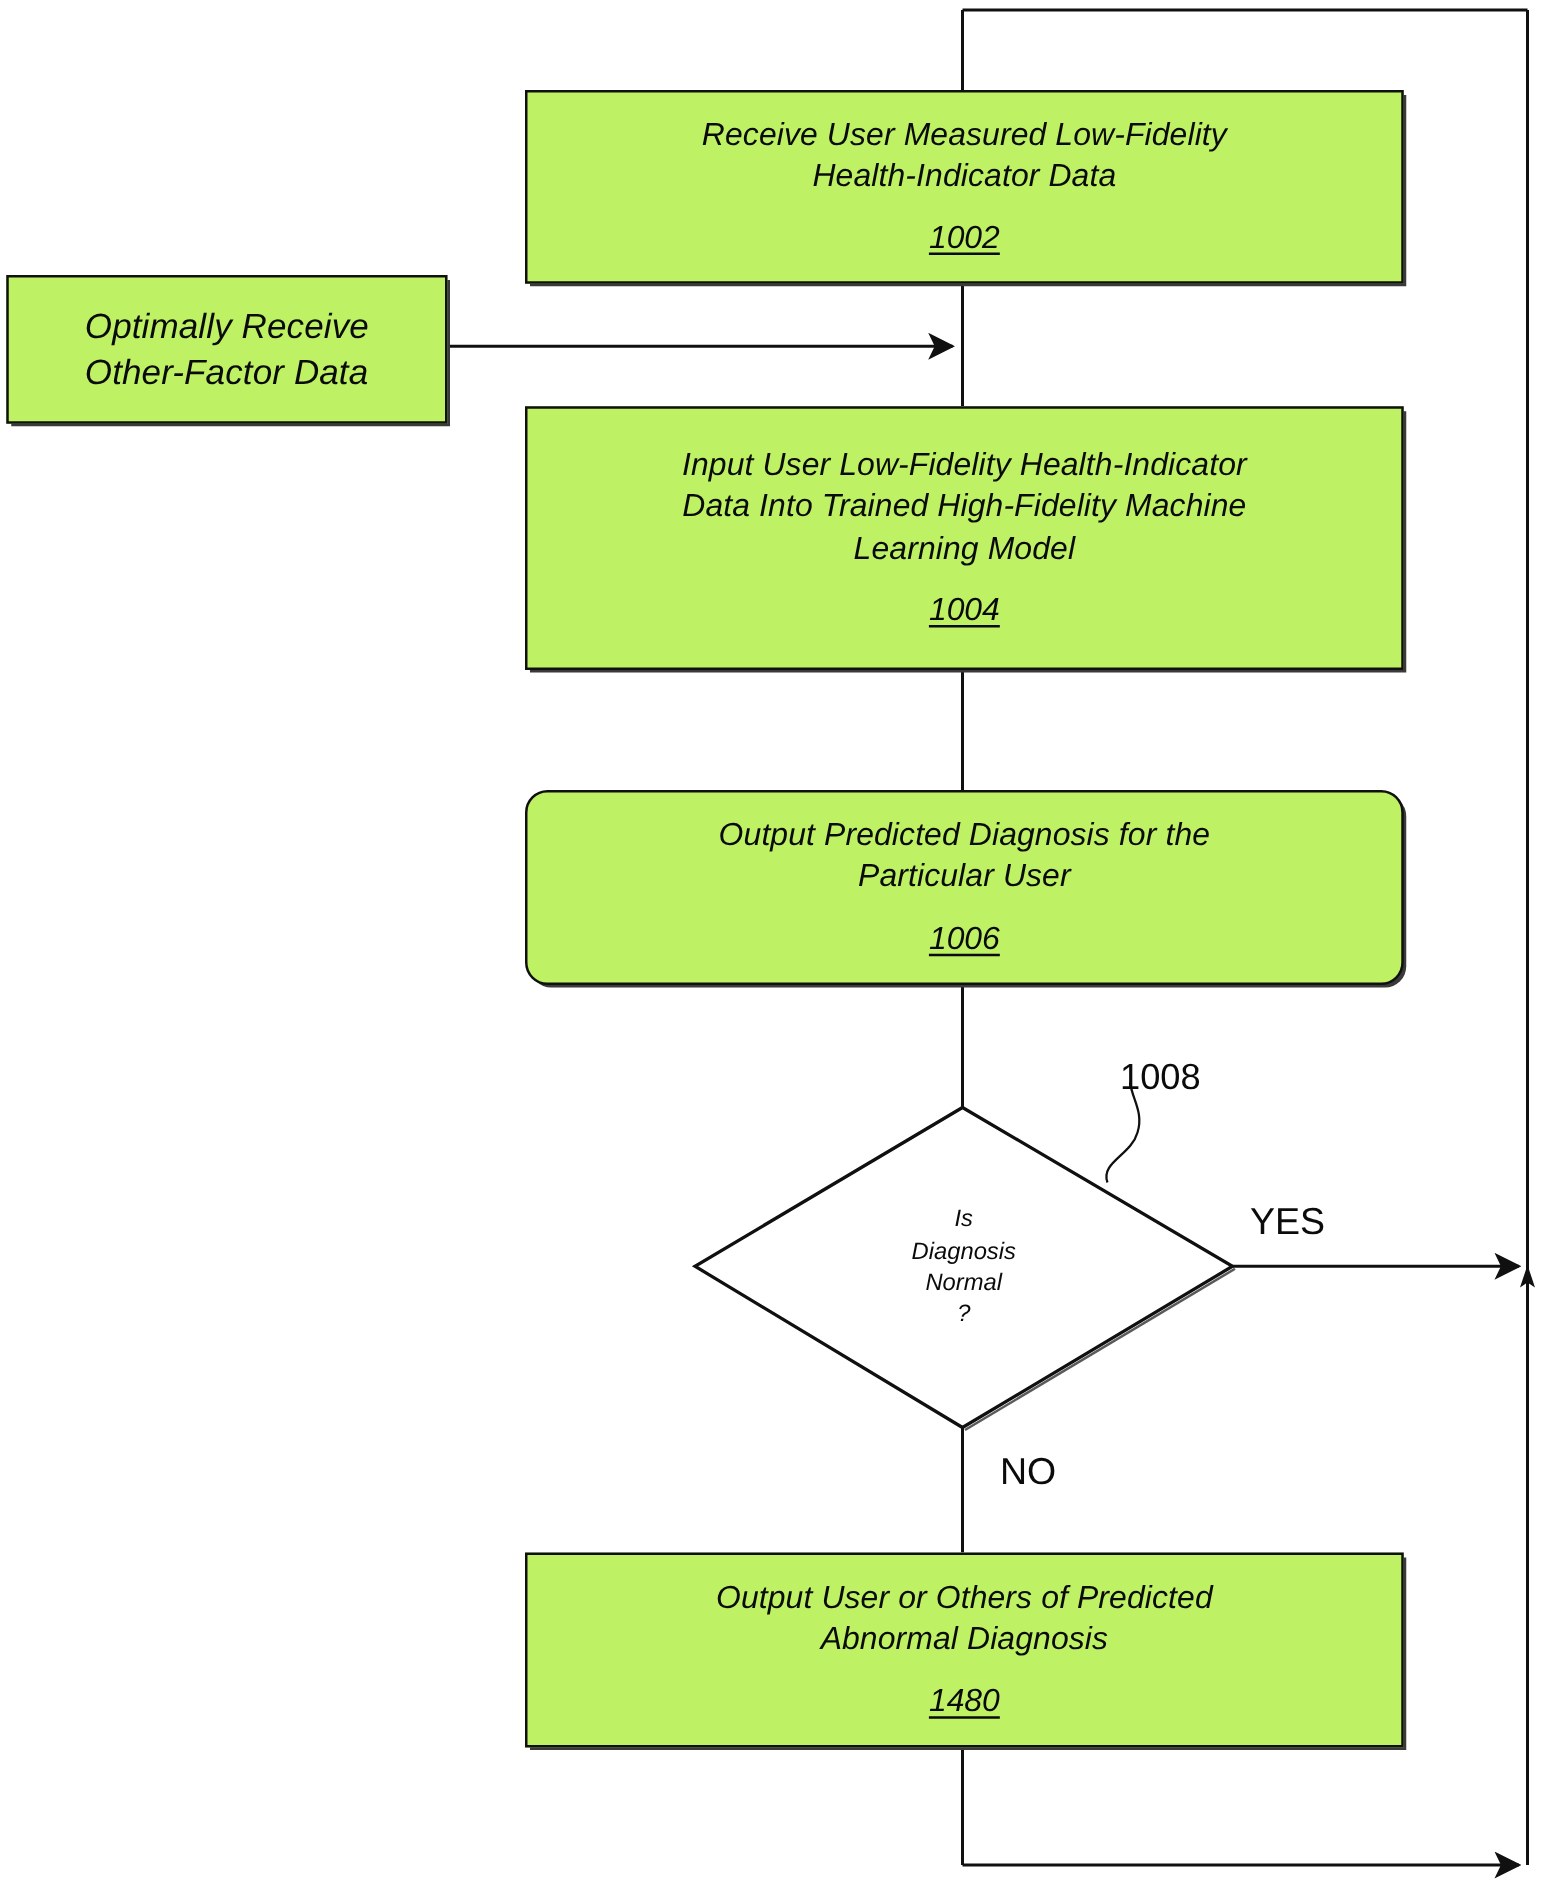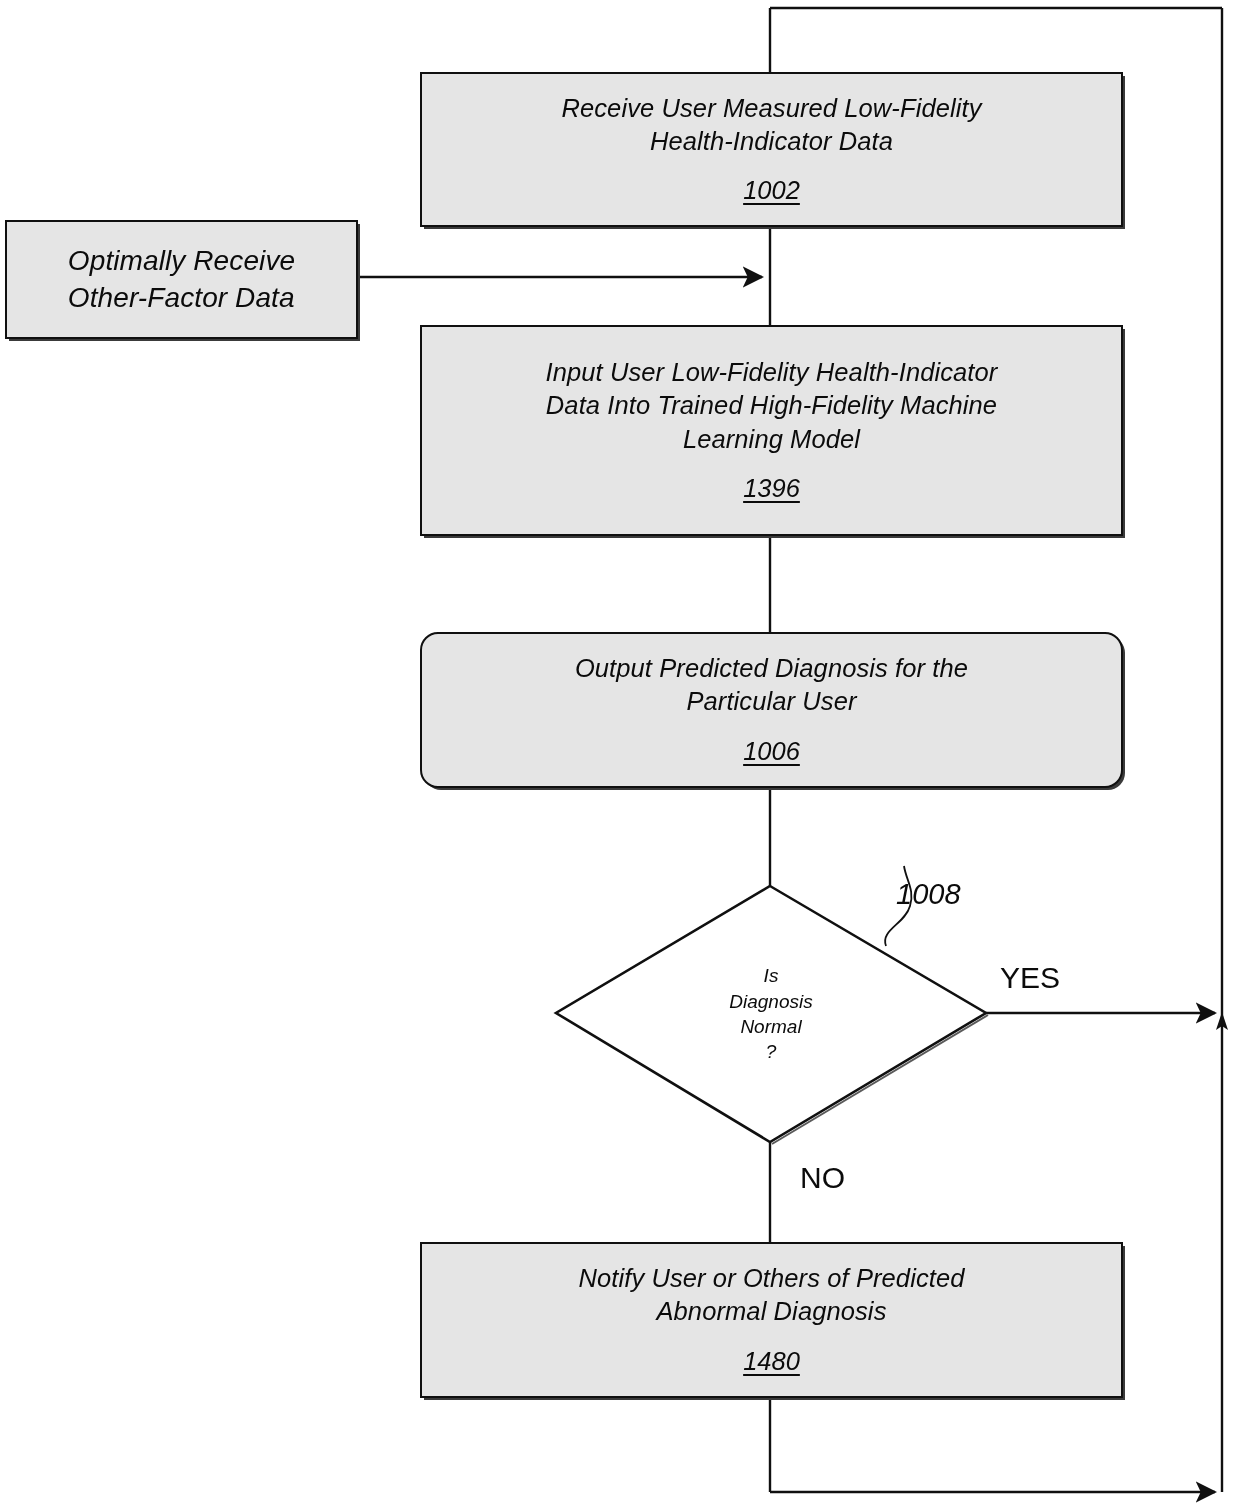--- a/index.html
+++ b/index.html
@@ -24,21 +24,21 @@
     top: 0;
     width: 1240px;
     height: 1509px;
     pointer-events: none;
   }
   
   .pbox {
     position: absolute;
     box-sizing: border-box;
     border: 2px solid #101010;
-    background: #e5e5e5;
+    background: #bef264;
     box-shadow: 3px 3px 0 -1px #3a3a3a;
     display: flex;
     flex-direction: column;
     align-items: center;
     justify-content: center;
     text-align: center;
   }
   .pbox .ptext {
     font-style: italic;
     font-size: 25.5px;
@@ -93,22 +93,20 @@
     position: absolute;
     color: #0b0b0b;
     white-space: nowrap;
   }
   .flabel.plain {
     font-size: 30px;
     font-style: normal;
   }
   .flabel.ital {
     font-size: 29px;
-    font-style: italic;
-    margin-top: 32px;
   }
 </style>
 </head>
 <body>
 
 <div id="canvas">
 
   <svg id="wires" viewBox="0 0 1240 1509" xmlns="http://www.w3.org/2000/svg">
     <defs>
       <marker id="arrR" viewBox="0 0 10 10" refX="9" refY="5" markerWidth="9" markerHeight="9" orient="auto-start-reverse">
@@ -157,21 +155,21 @@
 
   <div class="pbox sidebox" style="left:5px; top:220px; width:353px; height:119px;">
     <div class="ptext">Optimally Receive
 Other-Factor Data</div>
   </div>
 
   <div class="pbox" style="left:420px; top:325px; width:703px; height:211px;">
     <div class="ptext">Input User Low-Fidelity Health-Indicator
 Data Into Trained High-Fidelity Machine
 Learning Model</div>
-    <div class="pnum">1396</div>
+    <div class="pnum">1004</div>
   </div>
 
   <div class="pbox" style="left:420px; top:632px; width:703px; height:156px;border-radius:18px;">
     <div class="ptext">Output Predicted Diagnosis for the
 Particular User</div>
     <div class="pnum">1006</div>
   </div>
 
   <div class="diamond-wrap" style="left:553px; top:883px; width:436px; height:262px;">
     <svg width="436" height="262" viewBox="0 0 436 262" xmlns="http://www.w3.org/2000/svg">
@@ -185,18 +183,18 @@
 ?</div>
   </div>
 
   <div class="flabel ital" style="left:896px; top:846px;">1008</div>
 
   <div class="flabel plain" style="left:1000px; top:961px;">YES</div>
 
   <div class="flabel plain" style="left:800px; top:1161px;">NO</div>
 
   <div class="pbox" style="left:420px; top:1242px; width:703px; height:156px;">
-    <div class="ptext">Notify User or Others of Predicted
+    <div class="ptext">Output User or Others of Predicted
 Abnormal Diagnosis</div>
     <div class="pnum">1480</div>
   </div>
 
 </div>
 
 </body></html>

